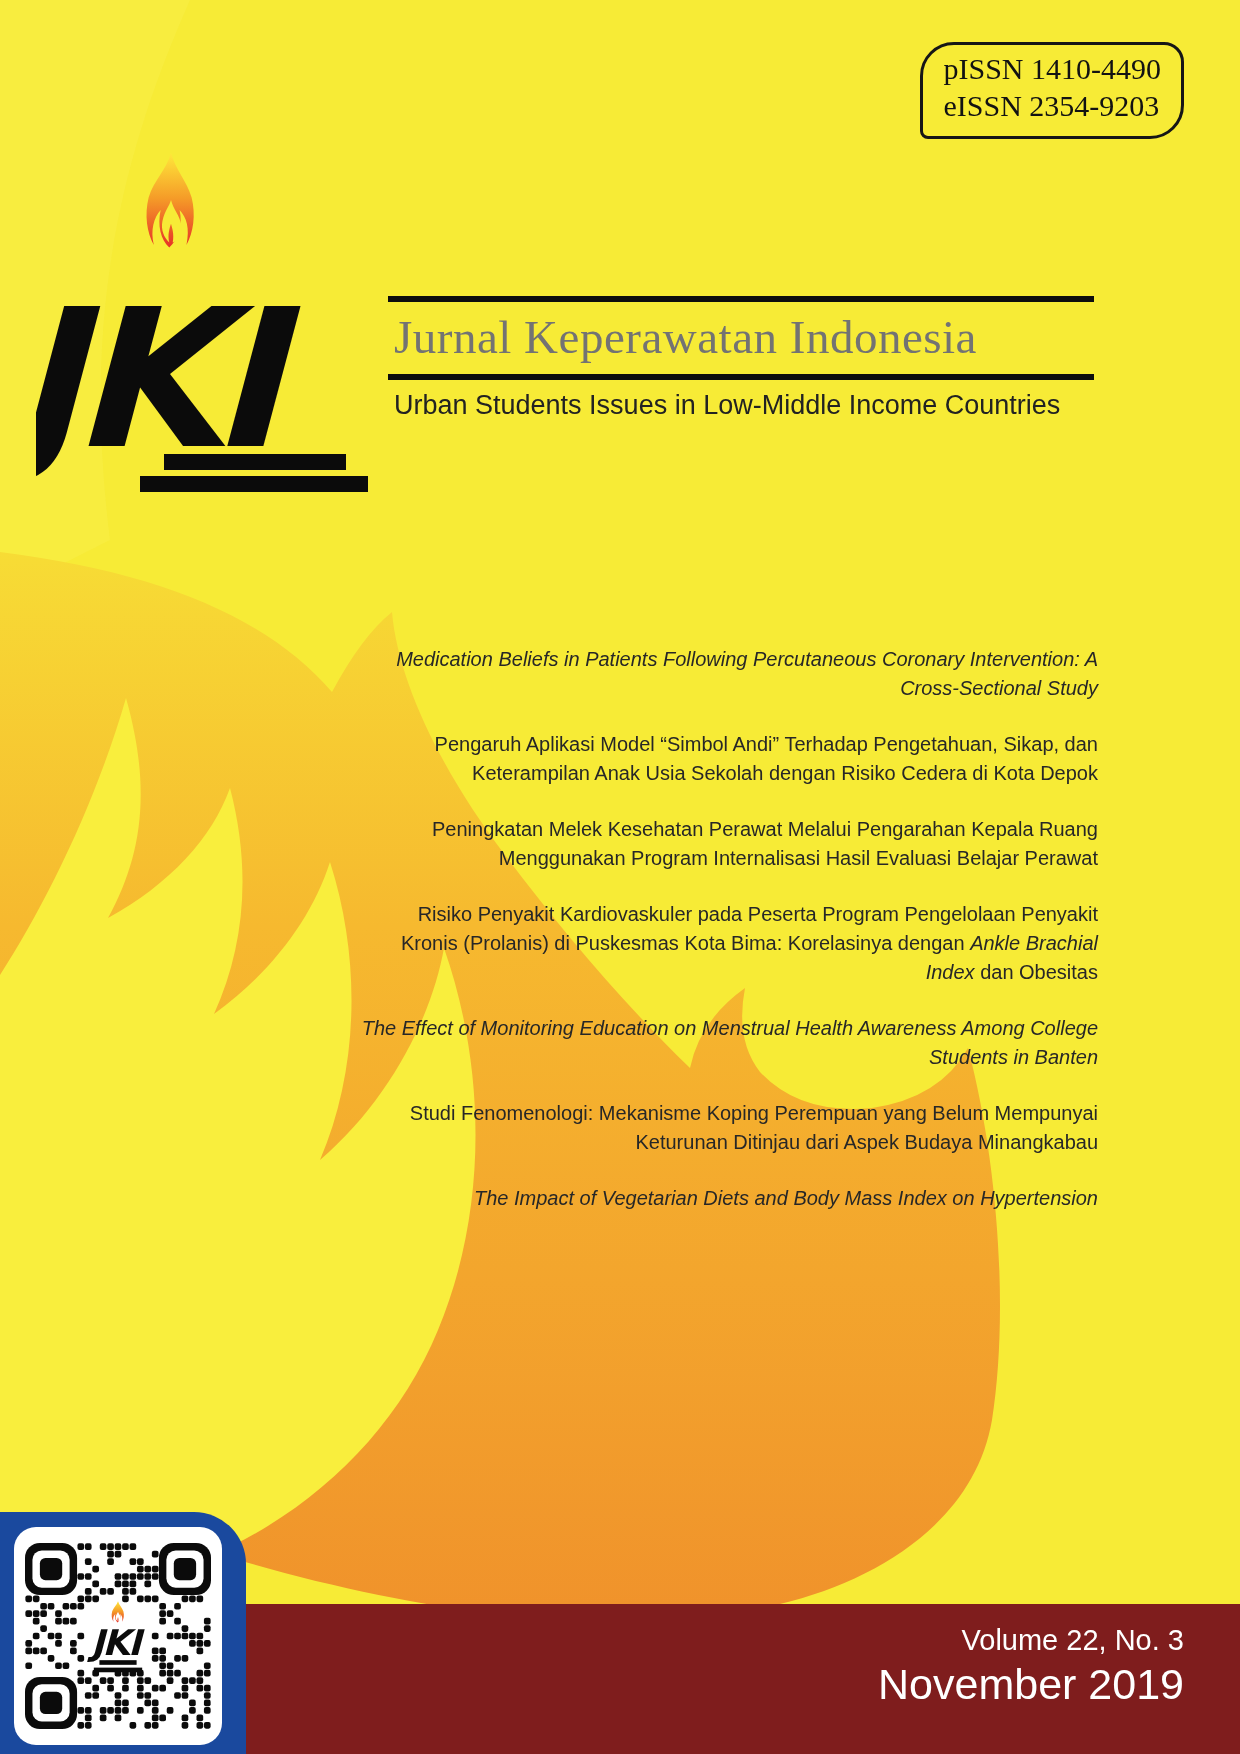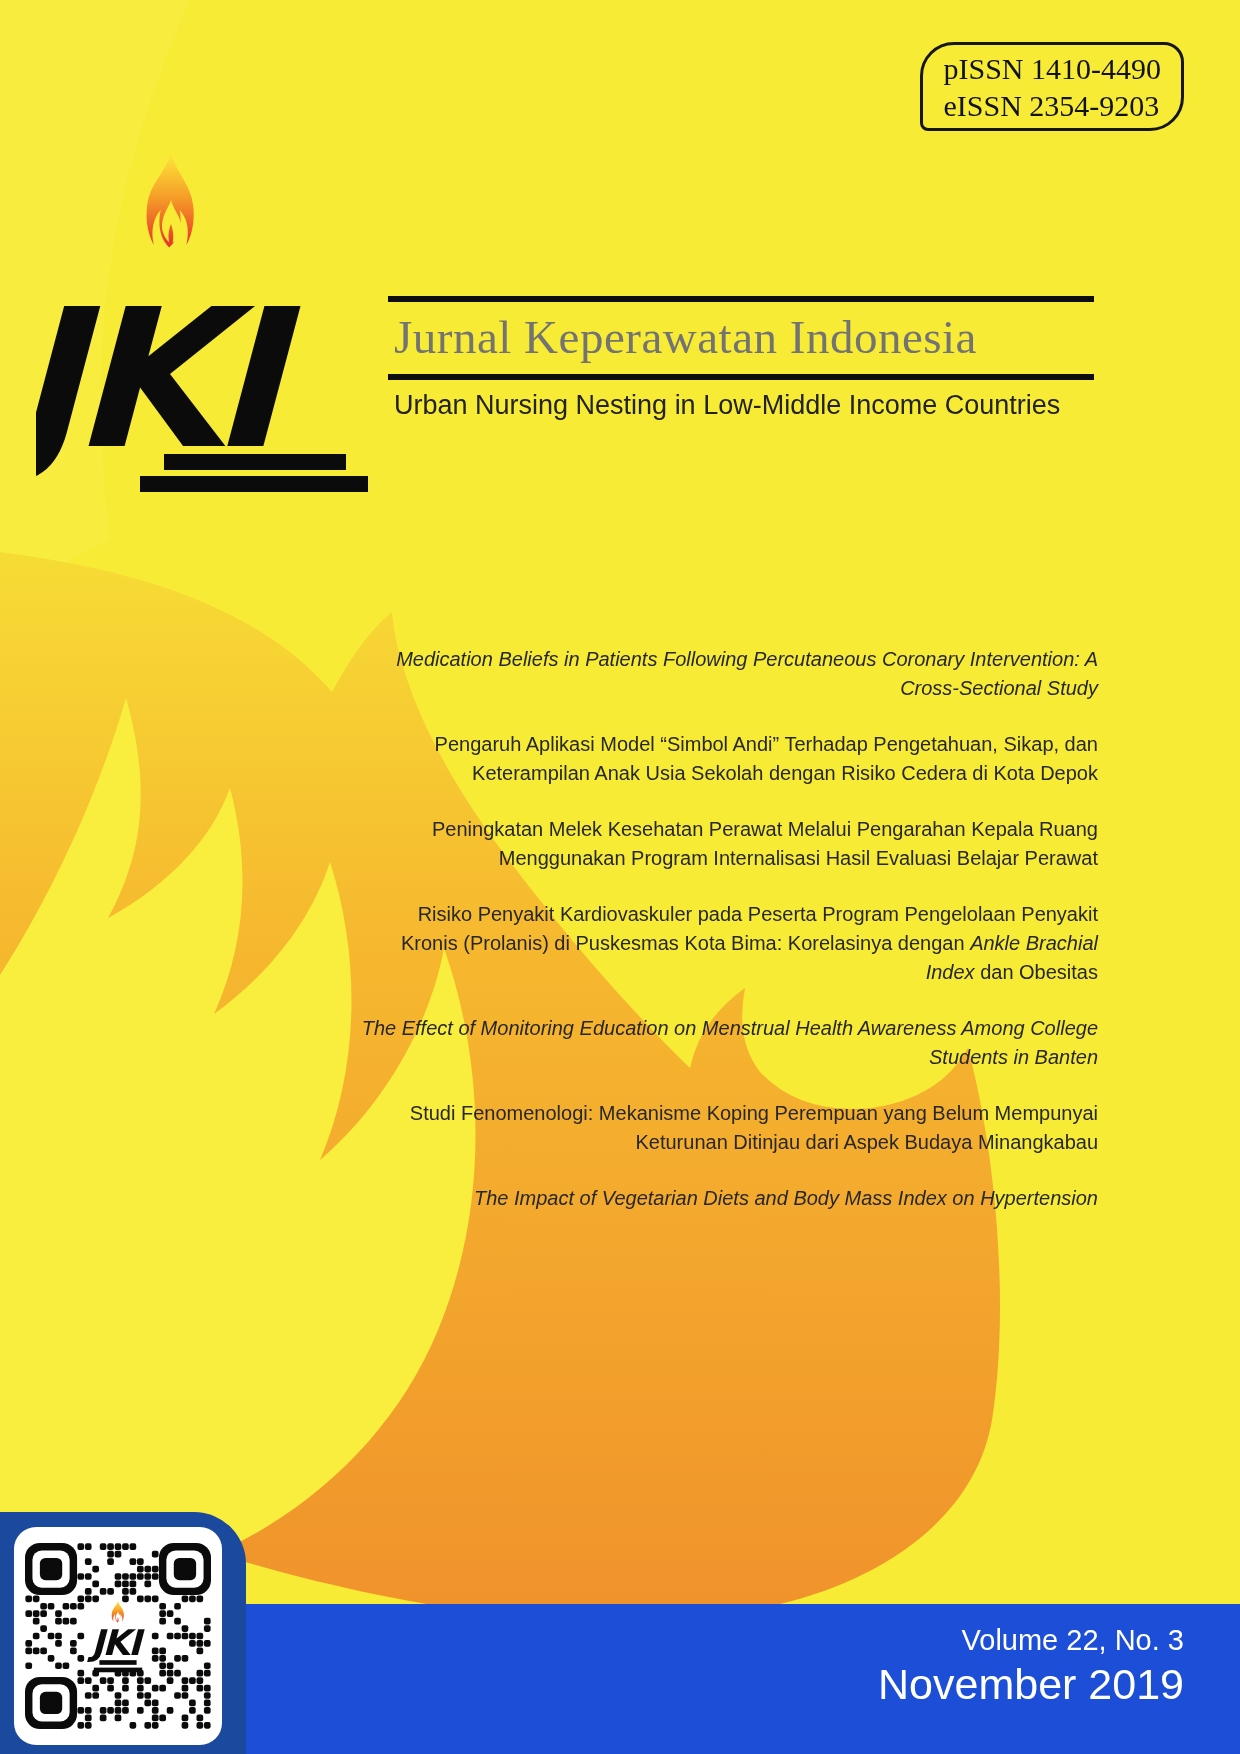--- a/index.html
+++ b/index.html
@@ -10,21 +10,21 @@
     overflow:hidden;
     font-family:"Liberation Sans", sans-serif;
   }
   .bg-svg{position:absolute;left:0;top:0;width:1240px;height:1754px;display:block;}
 
   
   .issn-box{
     position:absolute;top:42px;right:56px;
     border:3px solid #161616;
     border-radius:34px 20px 34px 8px;
-    padding:6px 20px 4px 20px;
+    padding:6px 20px 12px 20px;
     font-family:"Liberation Serif", serif;
     font-size:30px;line-height:1.22;color:#121212;
     text-align:left;
     background:transparent;
   }
 
   
   .logo{position:absolute;left:36px;top:146px;width:336px;height:352px;}
   .logo svg{display:block;width:100%;height:100%;}
 
@@ -49,21 +49,21 @@
     position:absolute;top:645px;right:142px;width:740px;
     text-align:right;color:#272727;
     font-size:20px;line-height:29px;
   }
   .article{margin-bottom:27px;}
   .article em{font-style:italic;}
 
   
   .footer-bar{
     position:absolute;left:0;bottom:0;width:1240px;height:150px;
-    background:#1d4ed8;
+    background:#7f1d1d;
   }
   .footer-text{
     position:absolute;right:56px;top:18px;text-align:right;color:#ffffff;
   }
   .footer-volume{font-size:29px;line-height:36px;}
   .footer-date{font-size:43px;line-height:52px;font-weight:400;}
 
   
   .qr-panel{
     position:absolute;left:0;bottom:0;width:246px;height:242px;
@@ -151,21 +151,21 @@
 
       <rect x="128" y="308" width="182" height="16" fill="#0b0b0b"></rect>
       <rect x="104" y="330" width="228" height="16" fill="#0b0b0b"></rect>
     </svg>
   </div>
 
   <div class="masthead">
     <div class="rule"></div>
     <div class="journal-title">Jurnal Keperawatan Indonesia</div>
     <div class="rule"></div>
-    <div class="journal-subtitle">Urban Nursing Nesting in Low-Middle Income Countries</div>
+    <div class="journal-subtitle">Urban Students Issues in Low-Middle Income Countries</div>
   </div>
 
   <div class="article-list">
       <div class="article"><em>Medication Beliefs in Patients Following Percutaneous Coronary Intervention: A Cross-Sectional Study</em></div>
       <div class="article"><span>Pengaruh Aplikasi Model “Simbol Andi” Terhadap Pengetahuan, Sikap, dan Keterampilan Anak Usia Sekolah dengan Risiko Cedera di Kota Depok</span></div>
       <div class="article"><span>Peningkatan Melek Kesehatan Perawat Melalui Pengarahan Kepala Ruang Menggunakan Program Internalisasi Hasil Evaluasi Belajar Perawat</span></div>
       <div class="article"><span>Risiko Penyakit Kardiovaskuler pada Peserta Program Pengelolaan Penyakit Kronis (Prolanis) di Puskesmas Kota Bima: Korelasinya dengan </span><em>Ankle Brachial Index</em><span> dan Obesitas</span></div>
       <div class="article"><em>The Effect of Monitoring Education on Menstrual Health Awareness Among College Students in Banten</em></div>
       <div class="article"><span>Studi Fenomenologi: Mekanisme Koping Perempuan yang Belum Mempunyai Keturunan Ditinjau dari Aspek Budaya Minangkabau</span></div>
       <div class="article"><em>The Impact of Vegetarian Diets and Body Mass Index on Hypertension</em></div>

